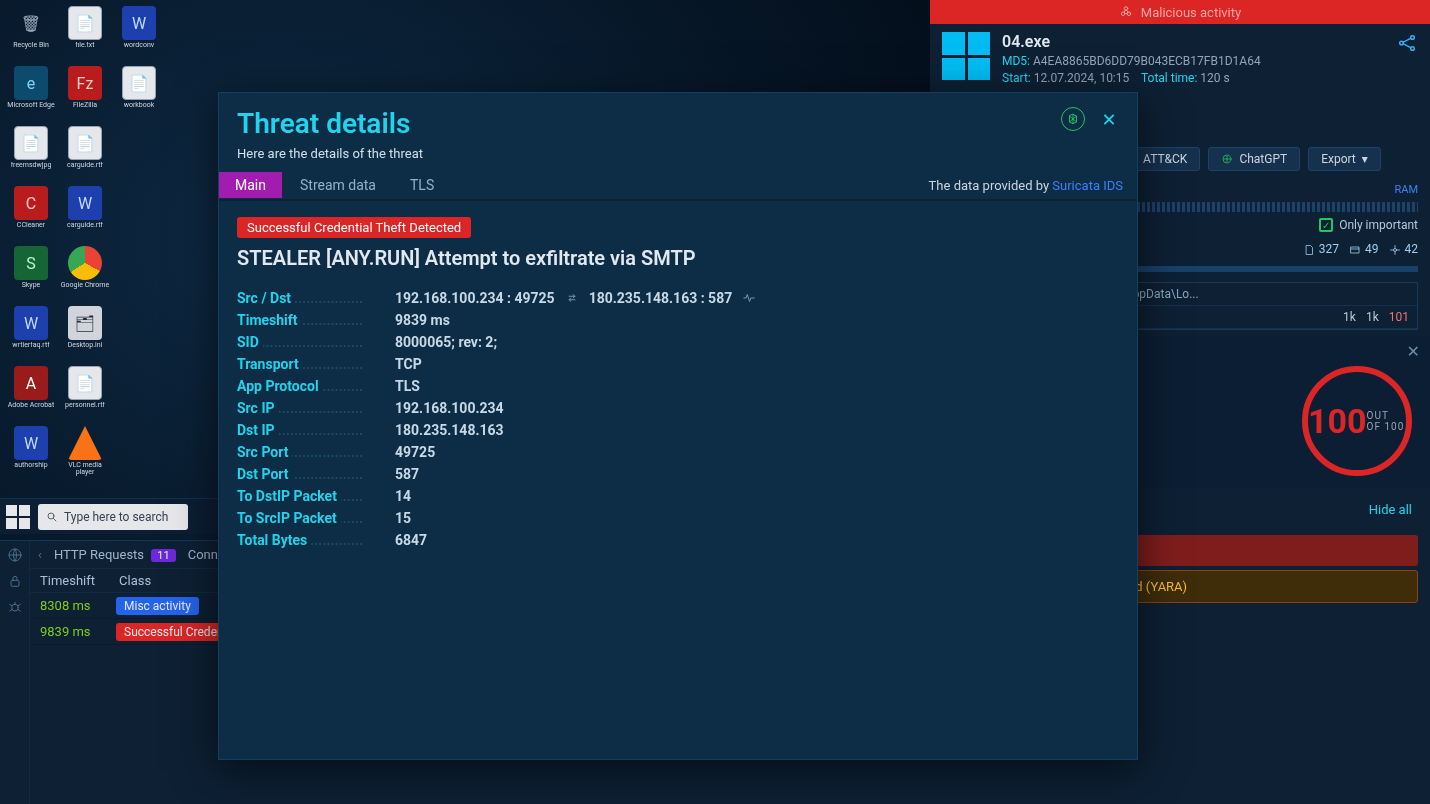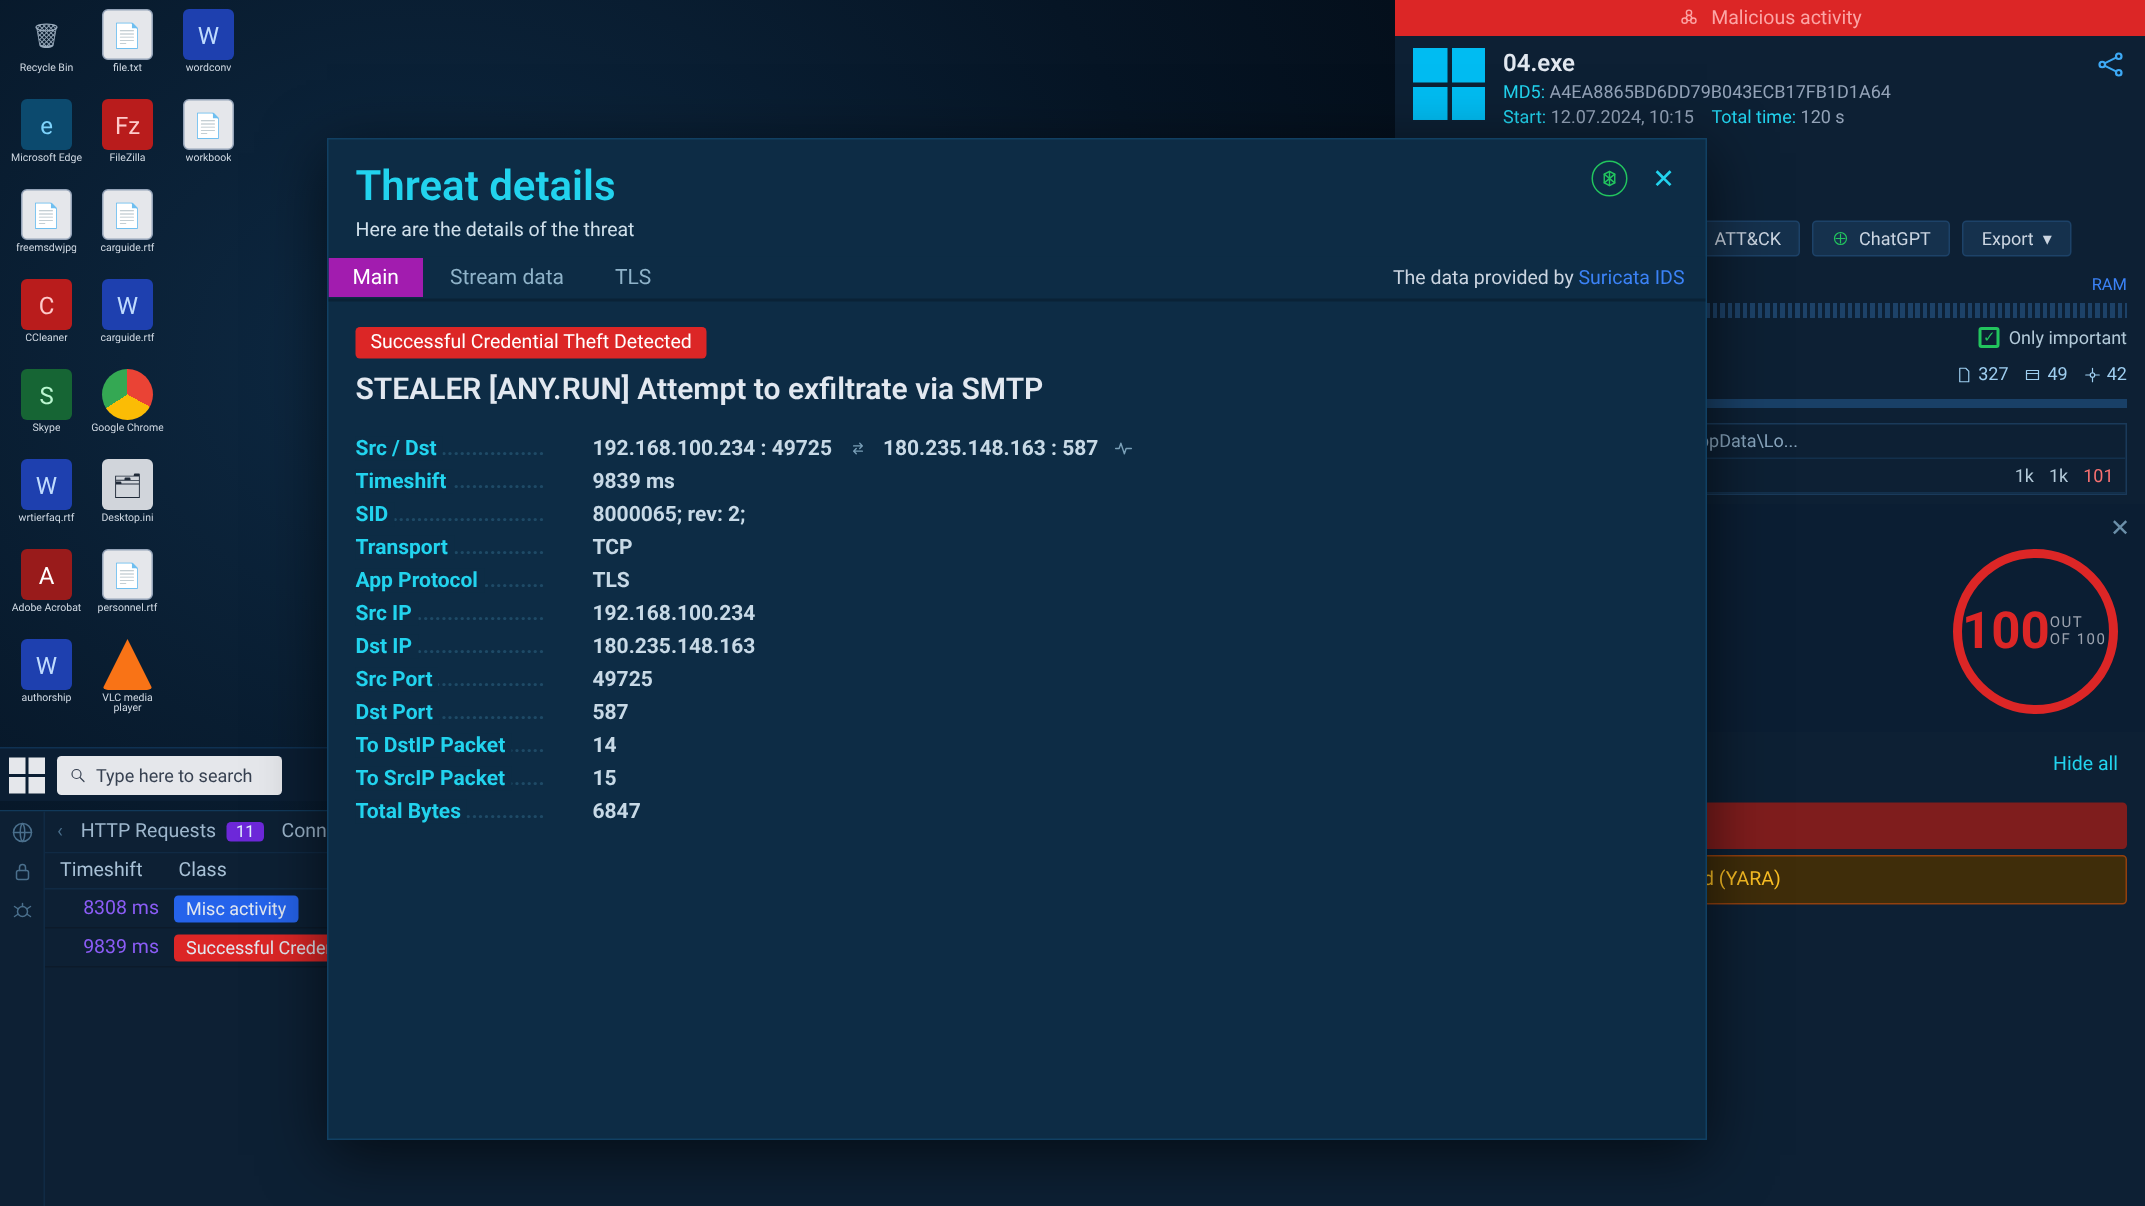--- a/index.html
+++ b/index.html
@@ -33,21 +33,21 @@
 .bl-panel { position:absolute; left:0; bottom:0; width:930px; height:264px; background:#0d2034; border-top:1px solid #11395a; color:#a8c1d6; font-size:13px;}
 .bl-sidebar { position:absolute; left:0; top:0; width:30px; height:100%; background:#0d2034; display:flex; flex-direction:column; align-items:center; padding-top:6px; gap:10px; border-right:1px solid #102a44;}
 .bl-sidebar svg { width:16px; height:16px; stroke:#4a6f8c; fill:none; stroke-width:1.5;}
 .bl-tabs { position:absolute; left:30px; top:0; right:0; height:28px; background:#0d2034; display:flex; align-items:center; gap:12px; padding:0 8px; border-bottom:1px solid #102a44;}
 .bl-tabs .tchevron { color:#4a6f8c; }
 .bl-tabs .tab { color:#9db6cc; }
 .bl-tabs .badge { background:#6d28d9; color:#e0f2fe; border-radius:3px; padding:0 6px; font-size:11px; margin-left:4px;}
 .bl-header { position:absolute; left:30px; top:28px; right:0; height:24px; display:flex; align-items:center; padding:0 10px; gap:24px; background:#0d2034; border-bottom:1px solid #102a44;}
 .bl-rows { position:absolute; left:30px; top:52px; right:0; }
 .bl-row { height:26px; display:flex; align-items:center; padding:0 10px; gap:10px; border-bottom:1px solid #0c1a2a;}
-.bl-row .ts { width:66px; text-align:right; color:#8b5cf6;}
+.bl-row .ts { width:66px; text-align:left; color:#84cc16;}
 .bl-row .cls { padding:2px 8px; border-radius:3px; color:#e2e8f0; font-size:12px;}
 .cls.misc { background:#2563eb; }
 .cls.danger { background:#dc2626; }
 
 
 .right { position:absolute; right:0; top:0; width:500px; height:804px; background:#0d2034; color:#b3cad9;}
 .r-banner { height:24px; background:#dc2626; color:#fca5a5; display:flex; align-items:center; justify-content:center; font-size:13px; gap:8px;}
 .r-banner svg { width:14px; height:14px; }
 .r-head { padding:8px 12px 6px 12px; display:flex; align-items:flex-start; gap:12px;}
 .r-head .winlogo { display:grid; grid-template-columns:1fr 1fr; grid-template-rows:1fr 1fr; gap:3px; width:48px; height:48px; flex-shrink:0;}

